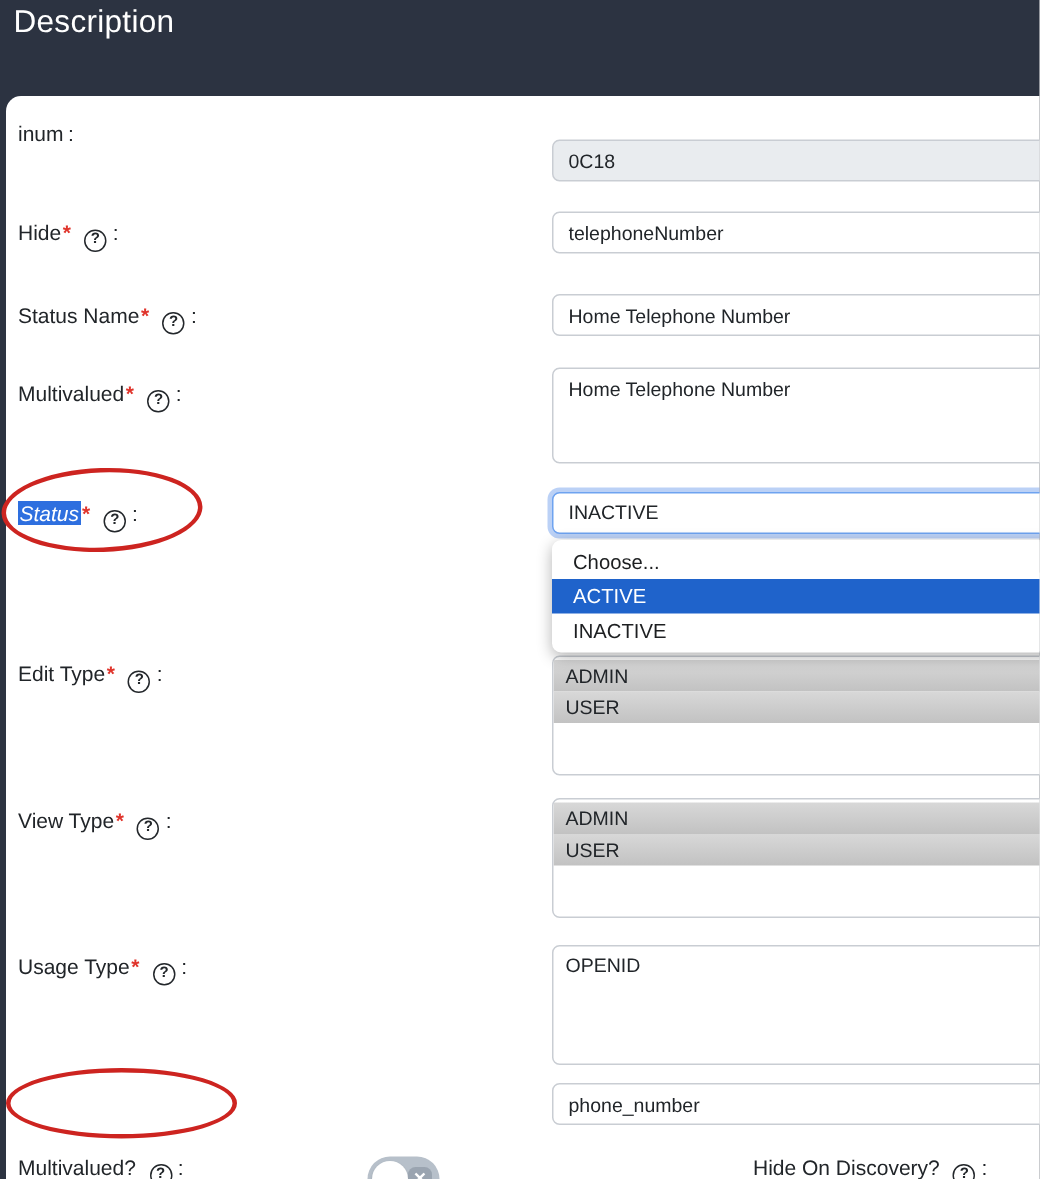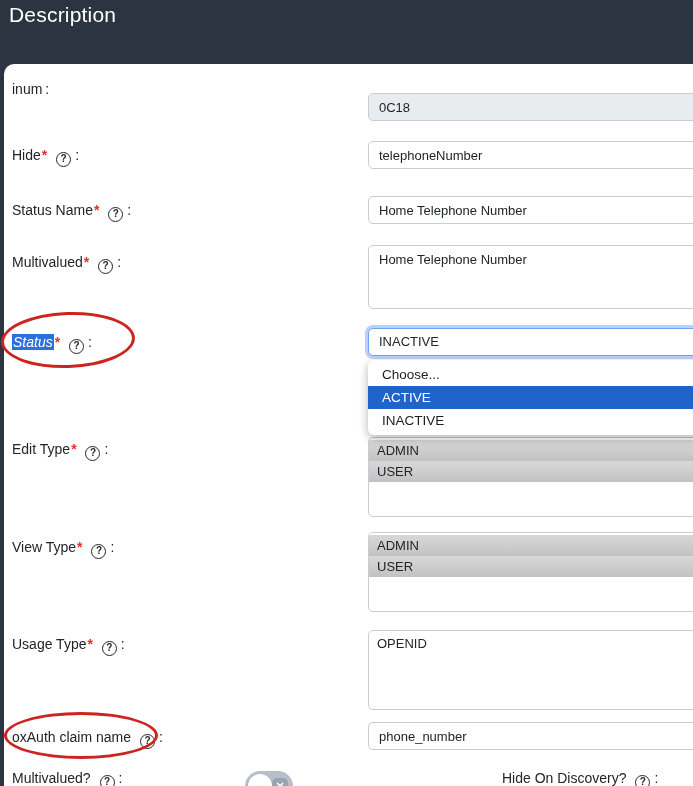--- a/index.html
+++ b/index.html
@@ -146,24 +146,20 @@
   </div>
 
   <div class="lbl" style="top:570px">
     <span>Usage Type</span><span class="req">*</span>
     <span class="help">?</span><span class="colon">:</span>
   </div>
   <div class="listbox" style="top:566px">
     <div class="opt">OPENID</div>
   </div>
 
-  <div class="lbl" style="top:663px">
-    <span>oxAuth claim name</span>
-    <span class="help">?</span><span class="colon">:</span>
-  </div>
   <input class="inp" style="top: 658px;" value="phone_number">
 
   <div class="lbl" style="top:704px">
     <span>Multivalued?</span>
     <span class="help">?</span><span class="colon">:</span>
   </div>
   <div class="toggle" style="left:241px; top:707px">
     <div class="knob"></div>
     <div class="xmark">✕</div>
   </div>

